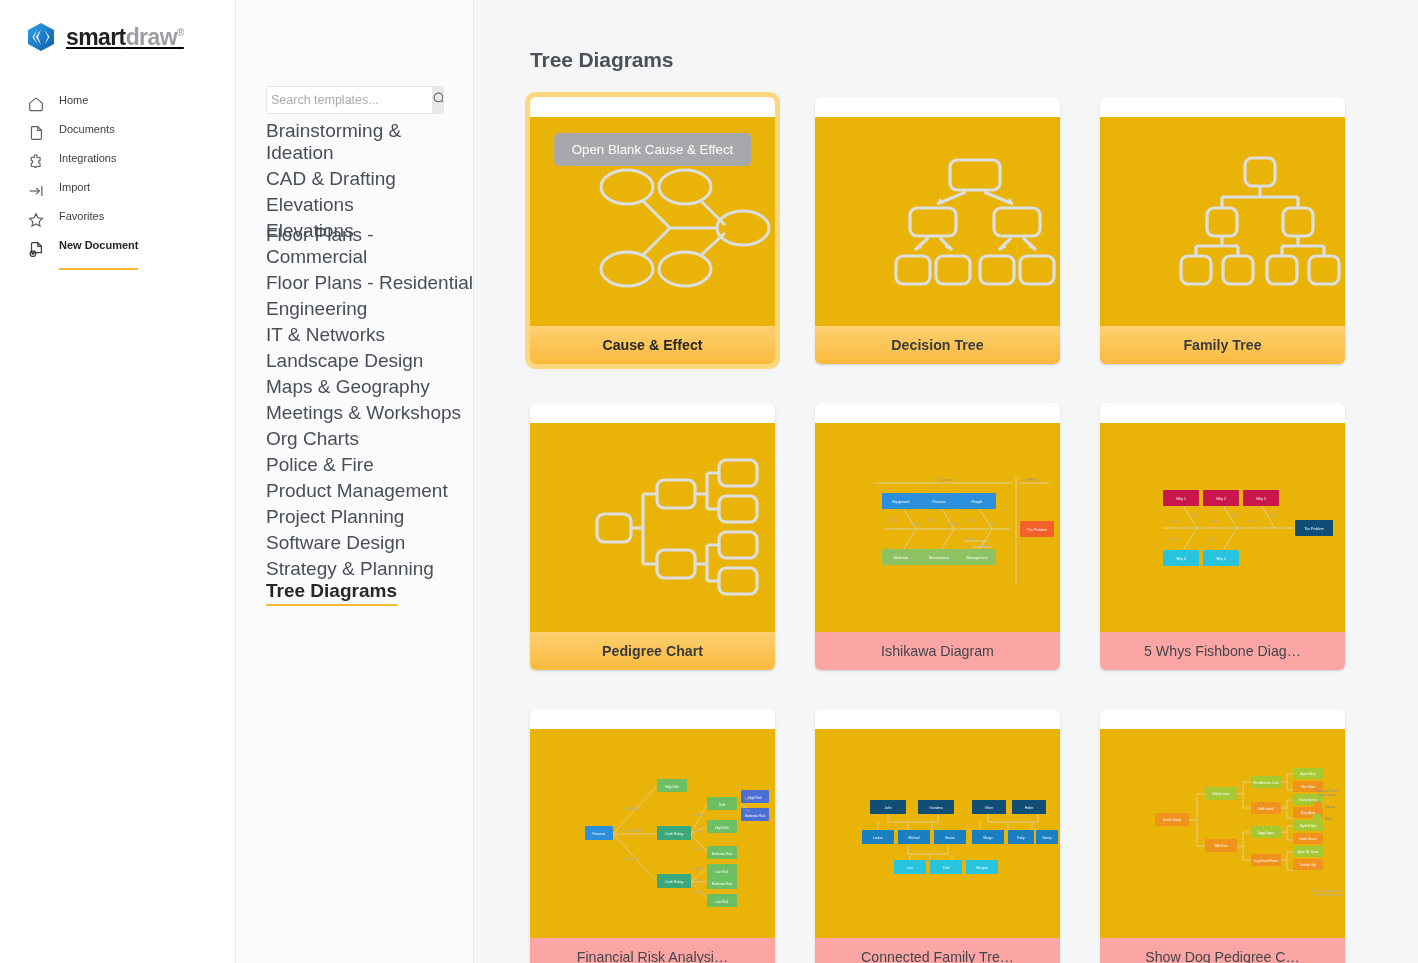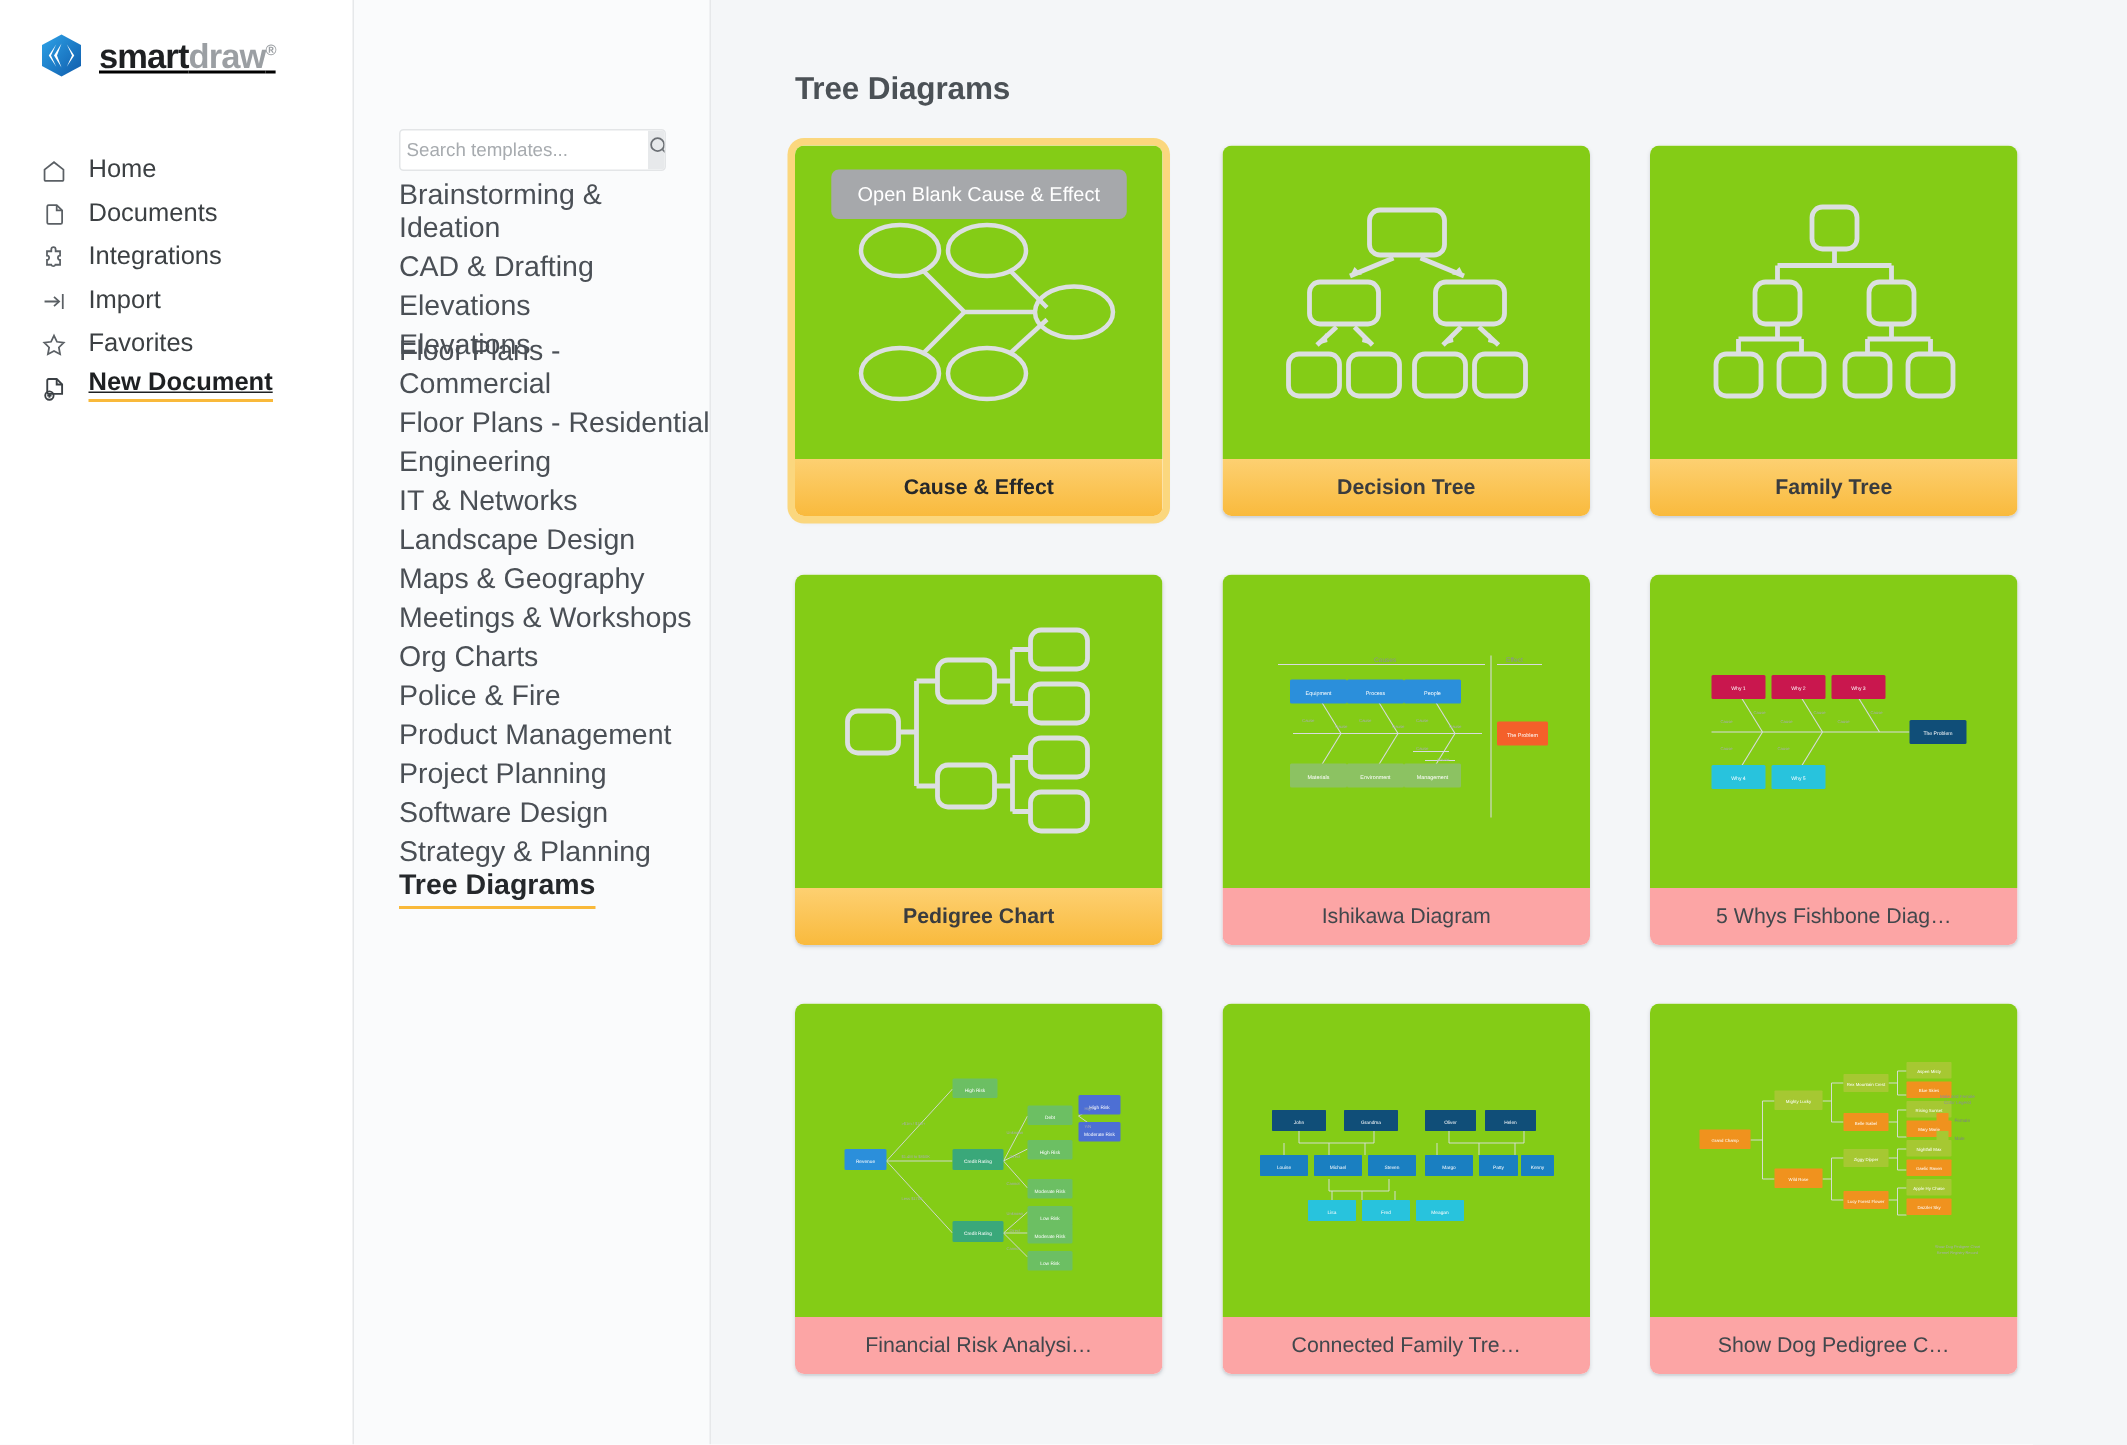--- a/index.html
+++ b/index.html
@@ -21,28 +21,28 @@
   }
   .brand { display: flex; align-items: center; gap: 10px; padding: 2px 0 0 26px; height: 44px; text-decoration: underline; }
   .brand-logo { width: 30px; height: 30px; flex: 0 0 30px; }
   .brand-text { font-size: 23px; font-weight: 700; letter-spacing: -0.6px; }
   .brand-text .smart { color: #1e2022; }
   .brand-text .draw  { color: #9b9fa3; }
   .brand-text .tm    { color: #9b9fa3; font-size: 10px; vertical-align: super; }
 
   .navlist { margin-top: 36px; }
   .navitem {
-    display: flex; align-items: flex-end; gap: 14px;
+    display: flex; align-items: flex-start; gap: 14px;
     height: 29px; padding-left: 26px; cursor: pointer;
-    color: #3c4043; font-size: 17px;
+    color: #3c4043; font-size: 11px;
   }
   .navitem .ic { width: 19px; height: 19px; flex: 0 0 19px; display:flex; align-items:center; justify-content:center; }
   .navitem.active .lbl { font-weight: 700; color: #1e2022; }
   .navitem.active { position: relative; }
-  .navitem.active .lbl { border-bottom: 2.5px solid #f9b93a; padding-bottom: 1px; text-decoration: underline; }
+  .navitem.active .lbl { border-bottom: 2.5px solid #f9b93a; padding-bottom: 17px; }
 
   
   .catpane {
     width: 238px; flex: 0 0 238px; height: 963px;
     background: #fafbfc;
     border-right: 1px solid #e6e8ea;
     padding: 86px 0 0 0;
   }
   .searchbox {
     margin-left: 30px; width: 178px; height: 28px;
@@ -83,22 +83,22 @@
 
   .card {
     width: 245px; border-radius: 6px; background: #fff;
     box-shadow: 0 1px 3px rgba(20,30,45,.13), 0 1px 1px rgba(20,30,45,.06);
     overflow: hidden; cursor: pointer; position: relative;
   }
   .card.sel {
     box-shadow: 0 0 0 5px #fbd77e, 0 2px 6px rgba(20,30,45,.16);
   }
   .thumb {
-    height: 209px; background: #84cc16; position: relative;
-    display: flex; align-items: center; justify-content: center;
+    height: 209px; background: #eab308; position: relative;
+    display: flex; align-items: center; justify-content: flex-end; margin-top: 20px;
   }
   .caption {
     height: 38px; display: flex; align-items: center; justify-content: center;
     font-size: 14.2px; color: #42474c; background: #fca5a5;
     white-space: nowrap;
   }
   .caption.hl {
     background: linear-gradient(180deg,#fcc martin 0%,#f9b937 100%);
     font-weight: bold;
   }

